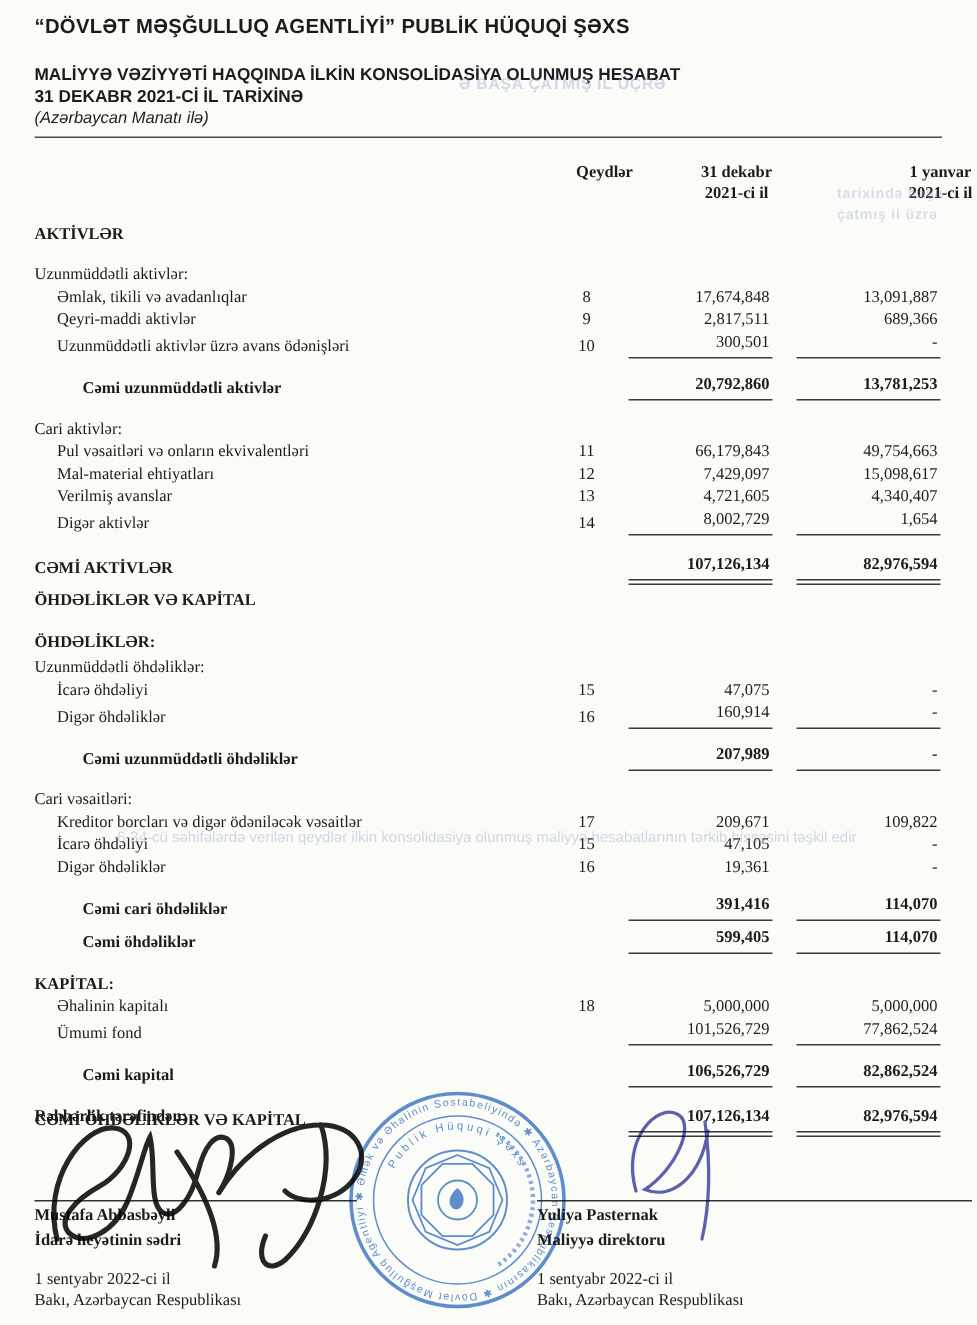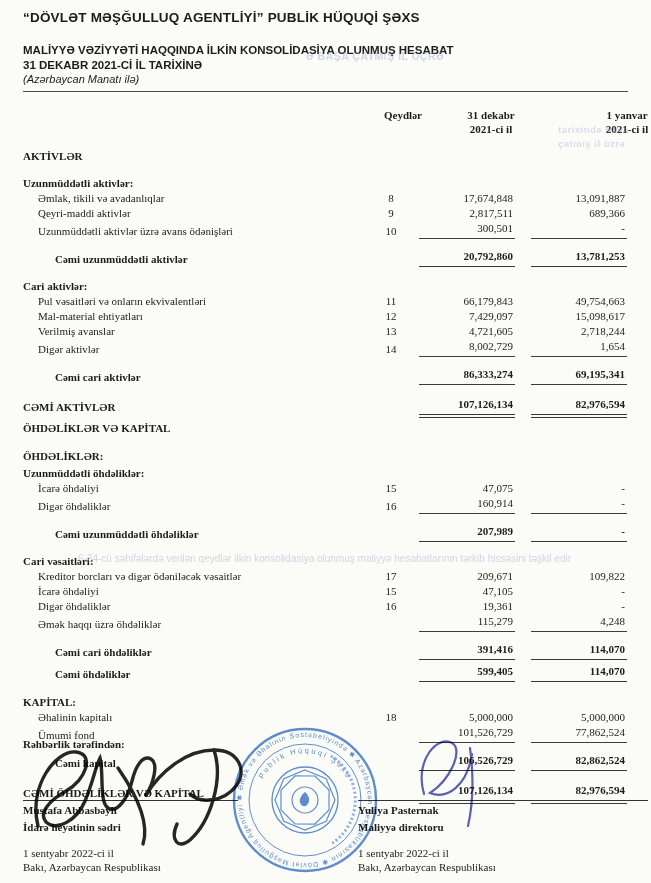--- a/index.html
+++ b/index.html
@@ -22,21 +22,21 @@
   .sp{}
   .k-item .lbl{padding-left:15px;}
   .k-total .lbl{padding-left:32px;font-weight:bold;}
   .k-total{margin-top:10px;}
   .k-total .amt{font-weight:bold;}
   .k-grand{margin-top:12px;}
   .k-grand .lbl,.k-grand .amt{font-weight:bold;}
   .k-section{margin-top:13px;}
   .k-section .lbl{font-weight:bold;}
   .k-sub{margin-top:12px;}
-  .k-sub .lbl{font-weight:bold;}
+  .k-sub .lbl{font-weight:normal;}
   .r1 .amt{border-bottom:1.2px solid #3d3d3d;padding-bottom:2px;}
   .r2 .amt{border-bottom:1.6px solid #383838;padding-bottom:2px;}
   .rd .amt{border-bottom:1.6px solid #383838;padding-bottom:2px;position:relative;}
   .rd .amt::after{content:"";position:absolute;left:0;right:0;bottom:-4px;height:1.6px;background:#383838;}
 
   
   .thead{margin-top:16px;font-weight:bold;gap:12px;}
   .thead .c{text-align:center;line-height:14px;align-self:start;}
 
   
@@ -148,36 +148,29 @@
           <span class="note">12</span>
           <span class="amt a1">7,429,097</span>
           <span class="sp"></span>
           <span class="amt a2">15,098,617</span>
         </div>
         <div class="trow k-item">
           <span class="lbl">Verilmiş avanslar</span>
           <span class="note">13</span>
           <span class="amt a1">4,721,605</span>
           <span class="sp"></span>
-          <span class="amt a2">2,718,244</span>
+          <span class="amt a2">4,340,407</span>
         </div>
         <div class="trow k-item r1">
           <span class="lbl">Digər aktivlər</span>
           <span class="note">14</span>
           <span class="amt a1">8,002,729</span>
           <span class="sp"></span>
           <span class="amt a2">1,654</span>
         </div>
-        <div class="trow k-total r2">
-          <span class="lbl">Cəmi cari aktivlər</span>
-          <span class="note"></span>
-          <span class="amt a1">86,333,274</span>
-          <span class="sp"></span>
-          <span class="amt a2">69,195,341</span>
-        </div>
         <div class="trow k-grand rd">
           <span class="lbl">CƏMİ AKTİVLƏR</span>
           <span class="note"></span>
           <span class="amt a1">107,126,134</span>
           <span class="sp"></span>
           <span class="amt a2">82,976,594</span>
         </div>
         <div class="trow k-section" style="margin-top: 6px;">
           <span class="lbl">ÖHDƏLİKLƏR VƏ KAPİTAL</span>
           <span class="note"></span>
@@ -240,27 +233,20 @@
           <span class="amt a1">47,105</span>
           <span class="sp"></span>
           <span class="amt a2">-</span>
         </div>
         <div class="trow k-item">
           <span class="lbl">Digər öhdəliklər</span>
           <span class="note">16</span>
           <span class="amt a1">19,361</span>
           <span class="sp"></span>
           <span class="amt a2">-</span>
-        </div>
-        <div class="trow k-item r1">
-          <span class="lbl">Əmək haqqı üzrə öhdəliklər</span>
-          <span class="note"></span>
-          <span class="amt a1">115,279</span>
-          <span class="sp"></span>
-          <span class="amt a2">4,248</span>
         </div>
         <div class="trow k-total r2">
           <span class="lbl">Cəmi cari öhdəliklər</span>
           <span class="note"></span>
           <span class="amt a1">391,416</span>
           <span class="sp"></span>
           <span class="amt a2">114,070</span>
         </div>
         <div class="trow k-total r2" style="margin-top: 4px;">
           <span class="lbl">Cəmi öhdəliklər</span>

